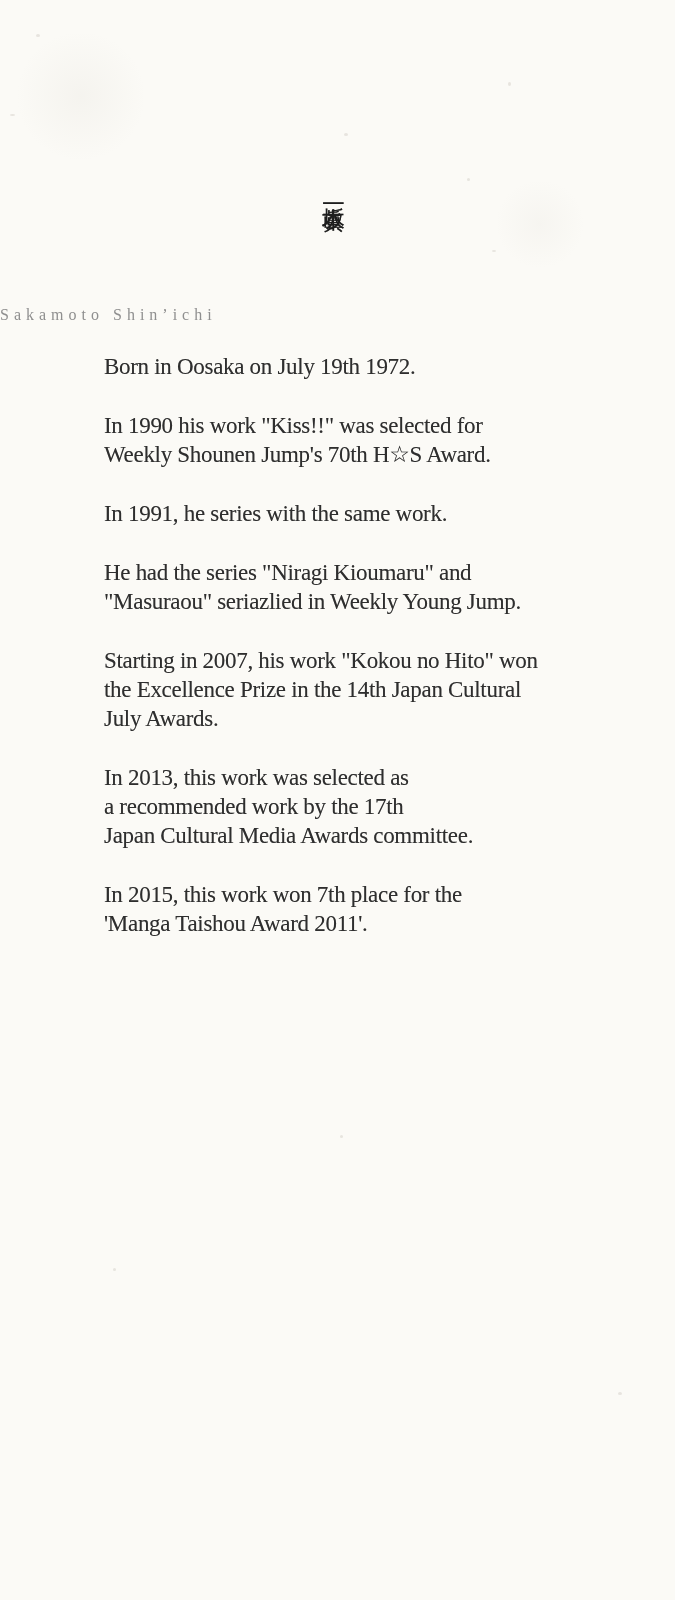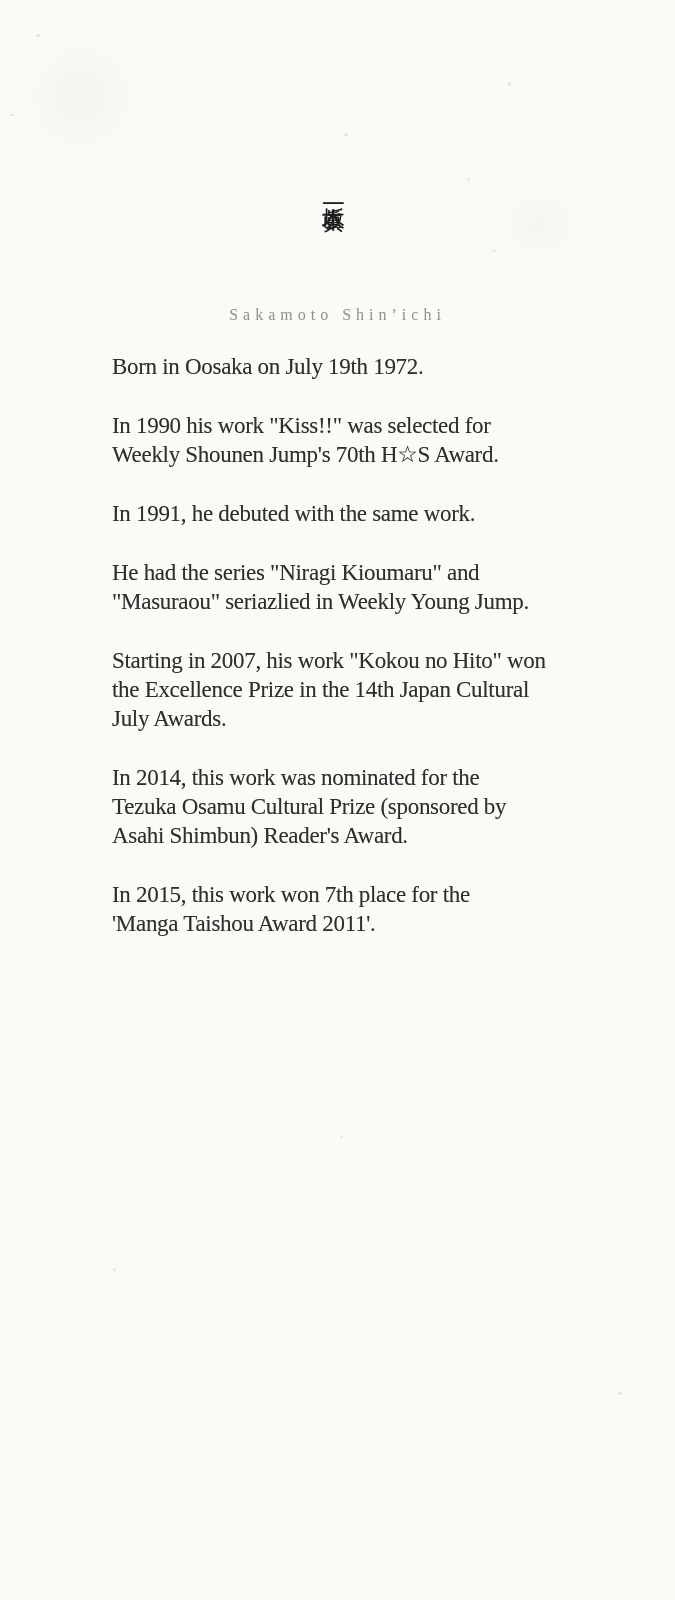--- a/index.html
+++ b/index.html
@@ -32,29 +32,29 @@
     font-size: 23px;
     letter-spacing: 1px;
     color: #1e1e1e;
     text-shadow: 0 0 0.6px rgba(30,30,30,0.5);
   }
   .romaji-name {
     position: absolute;
     top: 306px;
     left: 0;
     width: 675px;
-    text-align: center;
+    text-align: left;
     font-size: 16px;
     letter-spacing: 5px;
     color: #8f8f8f;
   }
   .bio {
     position: absolute;
     top: 352px;
-    left: 112px;
+    left: 104px;
     width: 545px;
     font-size: 23px;
     line-height: 29px;
     letter-spacing: -0.3px;
     color: #2e2e2e;
     text-shadow: 0 0 0.6px rgba(46,46,46,0.35);
   }
   .bio p {
     margin: 0 0 30px 0;
     white-space: pre-line;
@@ -72,29 +72,29 @@
 <div class="page">
 
   <div class="kanji-name">坂本眞一</div>
 
   <div class="romaji-name">Sakamoto Shin’ichi</div>
 
   <div class="bio">
     <p>Born in Oosaka on July 19th 1972.</p>
     <p>In 1990 his work "Kiss!!" was selected for
 Weekly Shounen Jump's 70th H☆S Award.</p>
-    <p>In 1991, he debuted with the same work.</p>
+    <p>In 1991, he series with the same work.</p>
     <p>He had the series "Niragi Kioumaru" and
 "Masuraou" seriazlied in Weekly Young Jump.</p>
     <p>Starting in 2007, his work "Kokou no Hito" won
 the Excellence Prize in the 14th Japan Cultural
 July Awards.</p>
-    <p>In 2014, this work was nominated for the
-Tezuka Osamu Cultural Prize (sponsored by
-Asahi Shimbun) Reader's Award.</p>
+    <p>In 2013, this work was selected as
+a recommended work by the 17th
+Japan Cultural Media Awards committee.</p>
     <p>In 2015, this work won 7th place for the
 'Manga Taishou Award 2011'.</p>
   </div>
 
   <div class="speck" style="left:36px;  top:34px;   width:4px; height:3px;"></div>
   <div class="speck" style="left:508px; top:82px;   width:3px; height:4px;"></div>
   <div class="speck" style="left:344px; top:133px;  width:4px; height:3px;"></div>
   <div class="speck" style="left:467px; top:178px;  width:3px; height:3px;"></div>
   <div class="speck" style="left:492px; top:250px;  width:4px; height:2px;"></div>
   <div class="speck" style="left:10px;  top:114px;  width:5px; height:2px;"></div>

